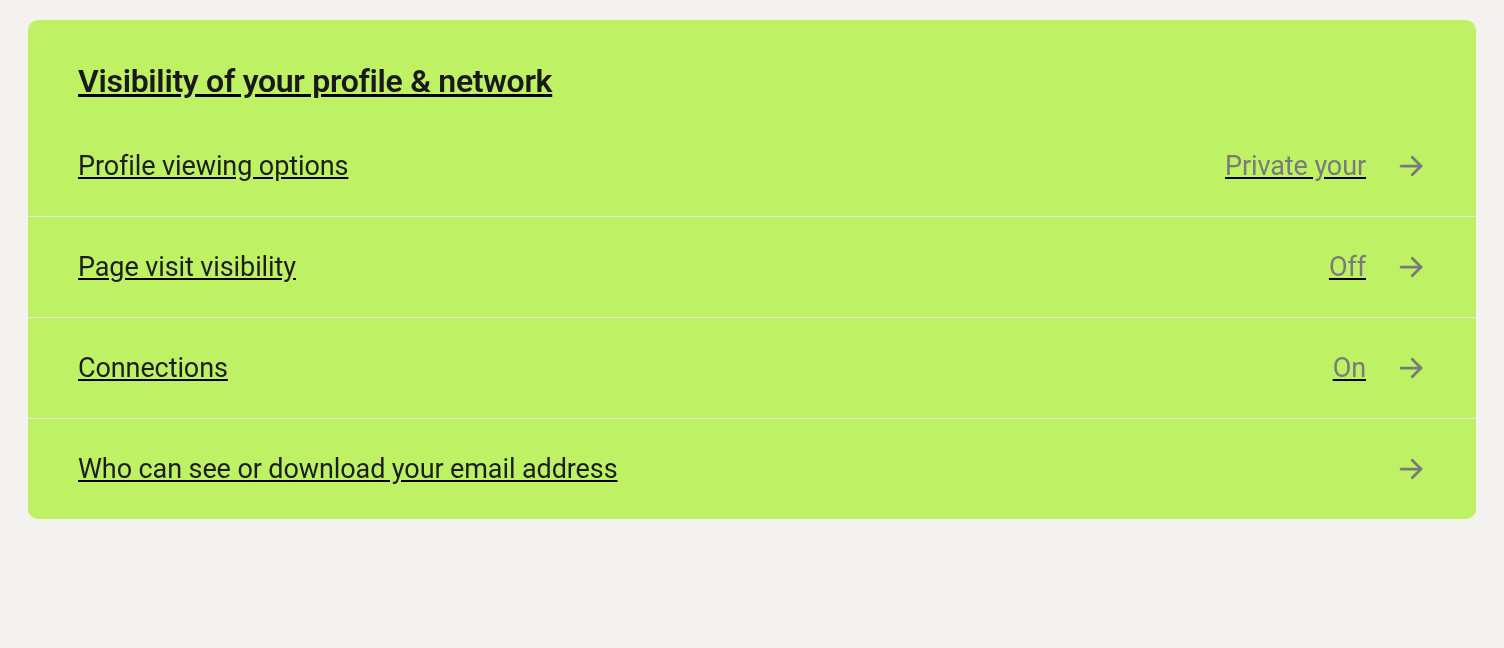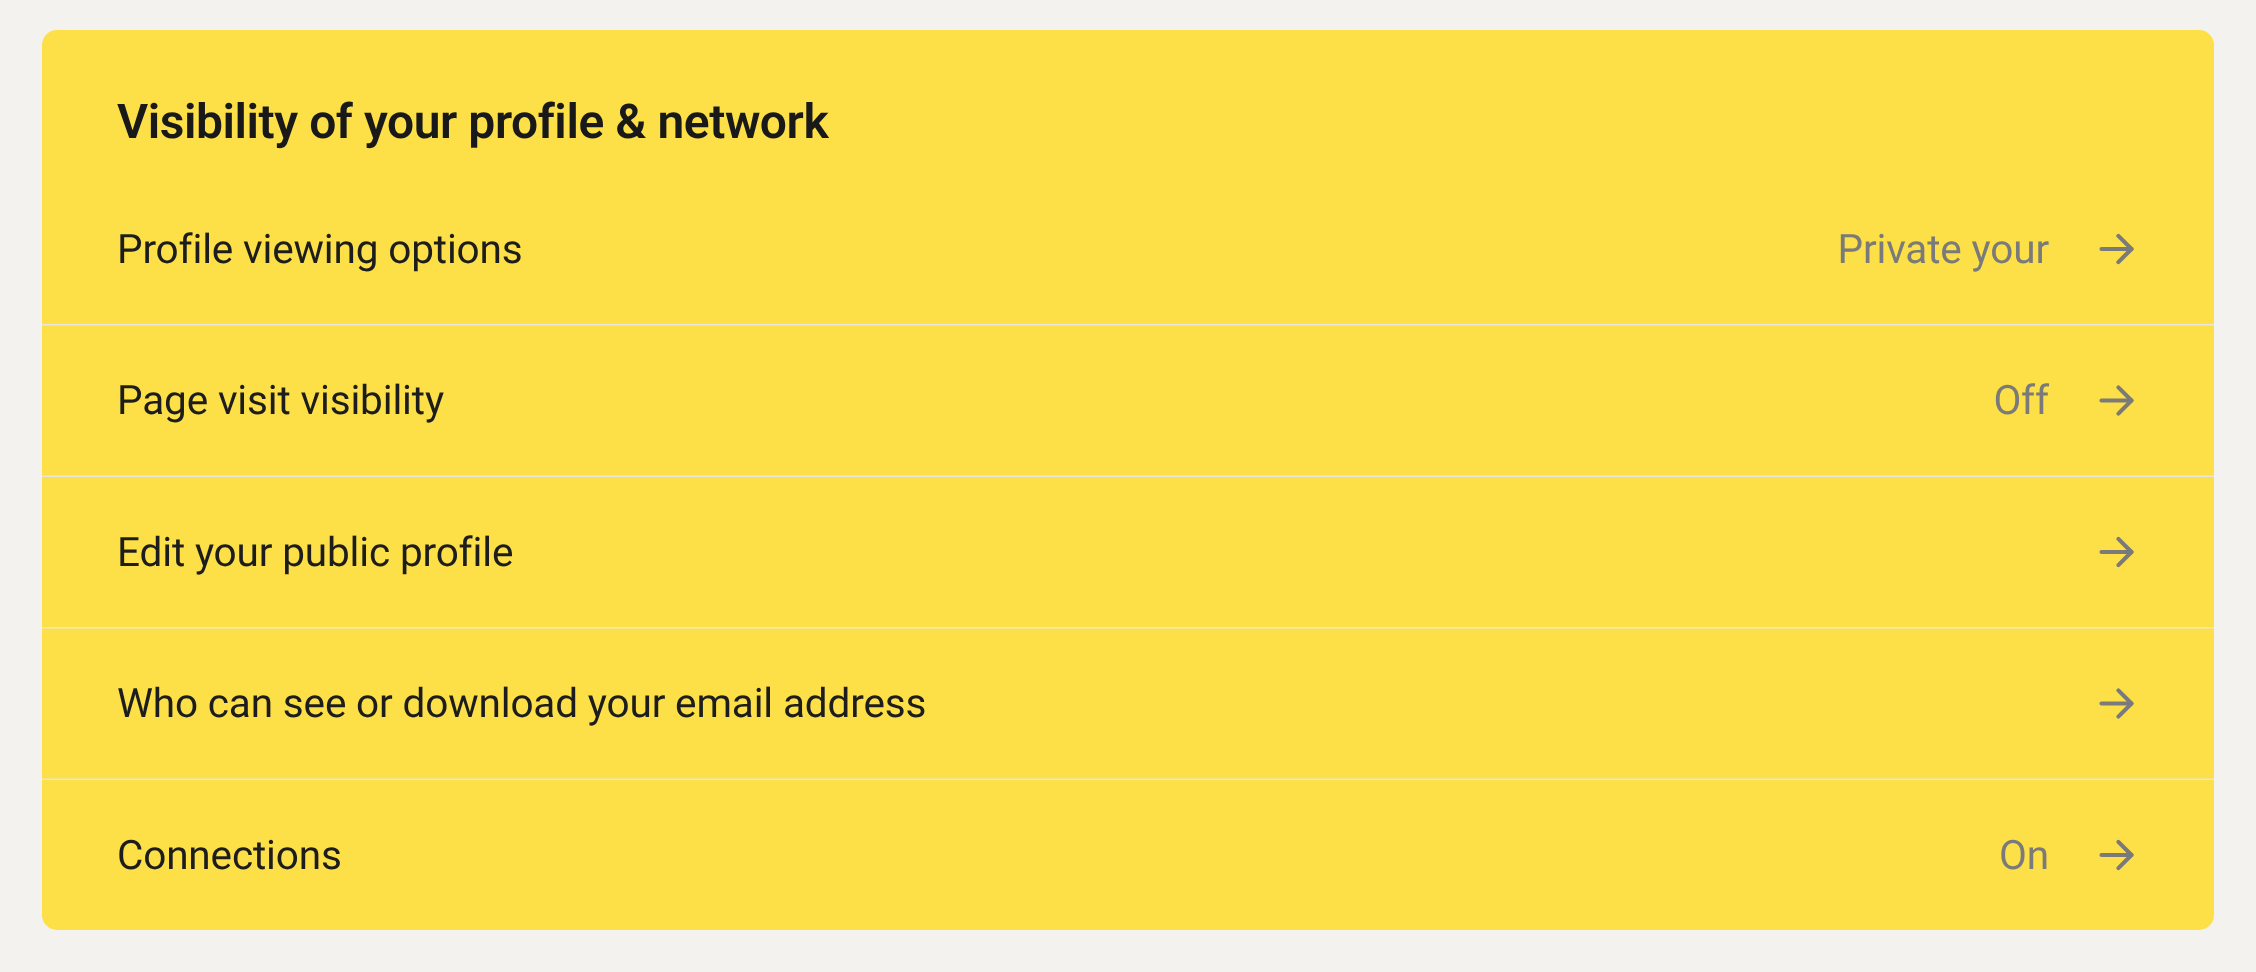--- a/index.html
+++ b/index.html
@@ -8,24 +8,25 @@
       box-sizing: border-box;
     }
     body {
       font-family: -apple-system, BlinkMacSystemFont, "Segoe UI", Roboto, Helvetica, Arial, sans-serif;
       background-color: #f4f2ee;
       width: 1504px;
       height: 648px;
       overflow: hidden;
     }
     .card {
-      background-color: #fde047;
+      background-color: #bef264;
       border-radius: 10px;
       margin: 20px 28px 0 28px;
       overflow: hidden;
+      text-decoration: underline;
     }
     .section-title {
       font-size: 32px;
       font-weight: 600;
       color: #191919;
       padding: 42px 50px 34px 50px;
       letter-spacing: -0.3px;
     }
     .settings-list {
       list-style: none;
@@ -99,24 +100,25 @@
         <span class="setting-value">Off</span>
         <span class="arrow-icon">
           <svg viewBox="0 0 24 24" fill="none" stroke="currentColor" stroke-width="2.2" stroke-linecap="round" stroke-linejoin="round">
             <line x1="4" y1="12" x2="20" y2="12"></line>
             <polyline points="13 5 20 12 13 19"></polyline>
           </svg>
         </span>
       </div>
     </li>
 
+
     <li class="setting-row">
-      <span class="setting-label">Edit your public profile</span>
+      <span class="setting-label">Connections</span>
       <div class="setting-right">
-        <span class="setting-value"></span>
+        <span class="setting-value">On</span>
         <span class="arrow-icon">
           <svg viewBox="0 0 24 24" fill="none" stroke="currentColor" stroke-width="2.2" stroke-linecap="round" stroke-linejoin="round">
             <line x1="4" y1="12" x2="20" y2="12"></line>
             <polyline points="13 5 20 12 13 19"></polyline>
           </svg>
         </span>
       </div>
     </li>
 
     <li class="setting-row">
@@ -125,27 +127,14 @@
         <span class="setting-value"></span>
         <span class="arrow-icon">
           <svg viewBox="0 0 24 24" fill="none" stroke="currentColor" stroke-width="2.2" stroke-linecap="round" stroke-linejoin="round">
             <line x1="4" y1="12" x2="20" y2="12"></line>
             <polyline points="13 5 20 12 13 19"></polyline>
           </svg>
         </span>
       </div>
     </li>
 
-    <li class="setting-row">
-      <span class="setting-label">Connections</span>
-      <div class="setting-right">
-        <span class="setting-value">On</span>
-        <span class="arrow-icon">
-          <svg viewBox="0 0 24 24" fill="none" stroke="currentColor" stroke-width="2.2" stroke-linecap="round" stroke-linejoin="round">
-            <line x1="4" y1="12" x2="20" y2="12"></line>
-            <polyline points="13 5 20 12 13 19"></polyline>
-          </svg>
-        </span>
-      </div>
-    </li>
-
   </ul>
 </div>
 
 </body></html>

